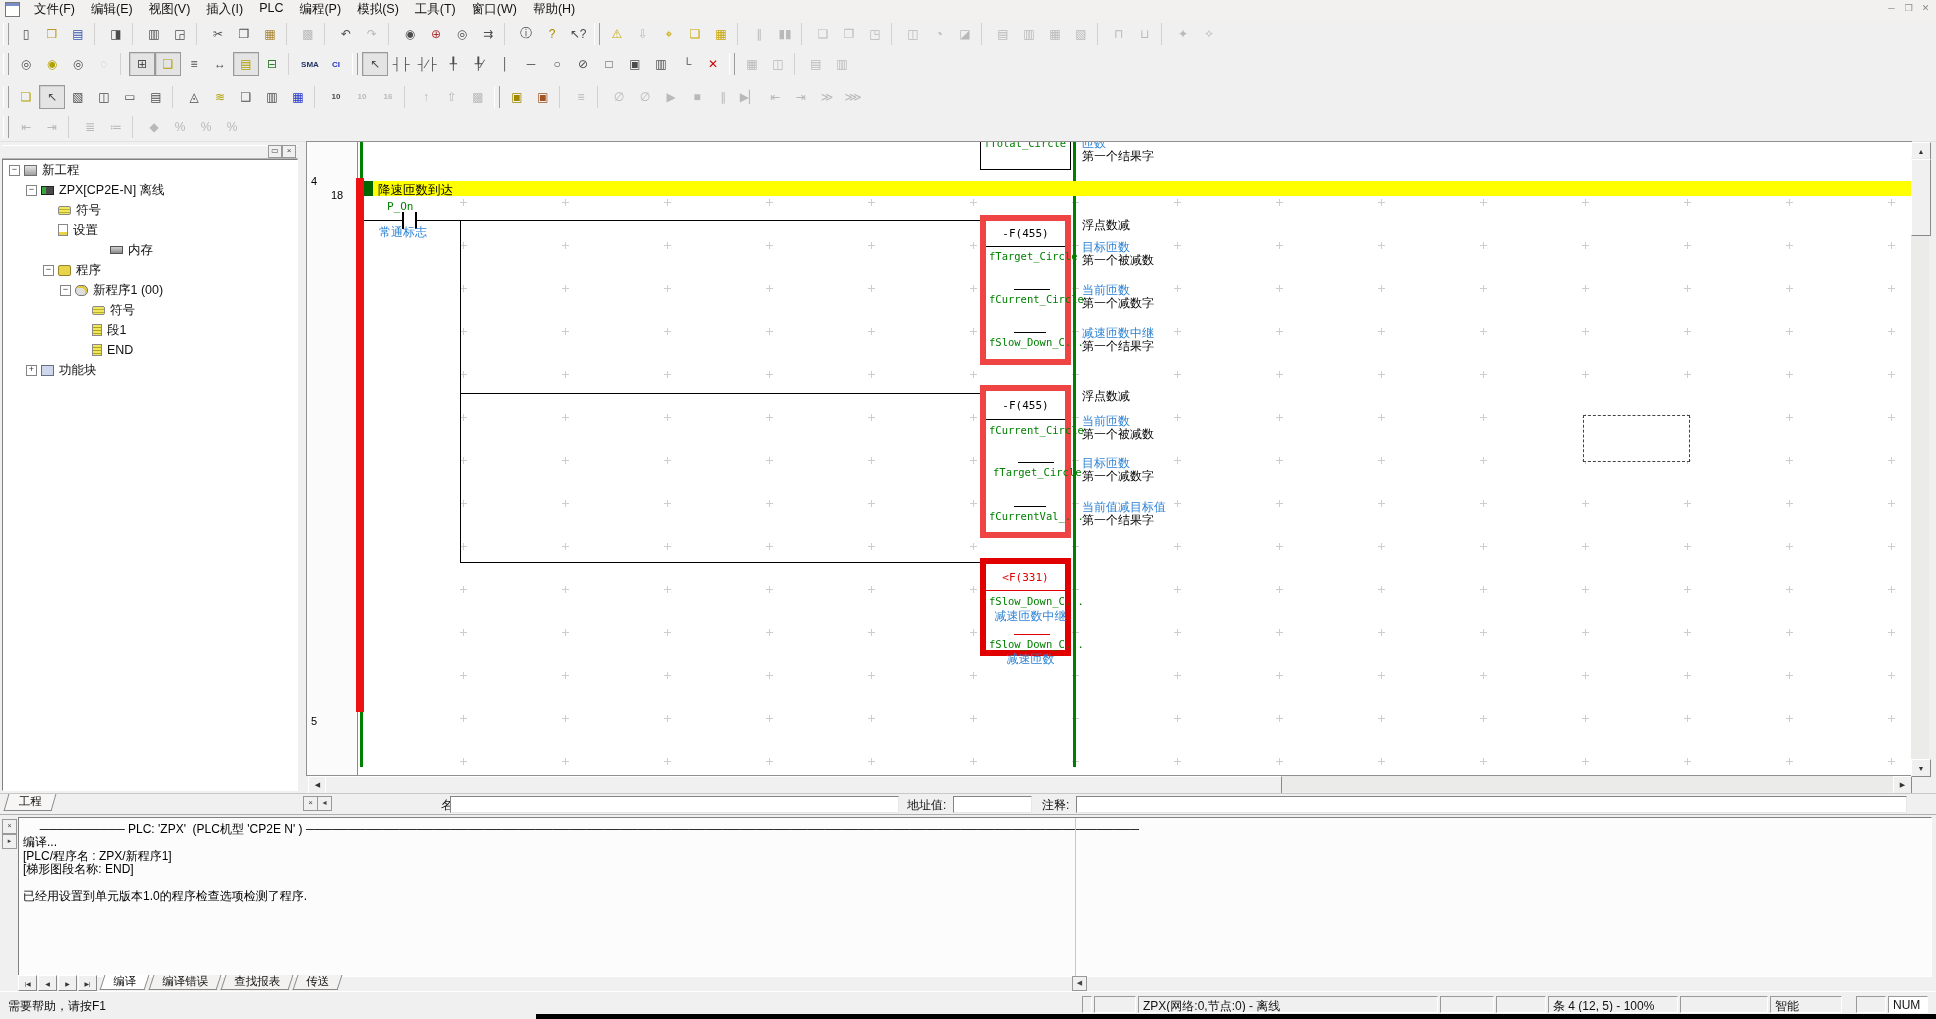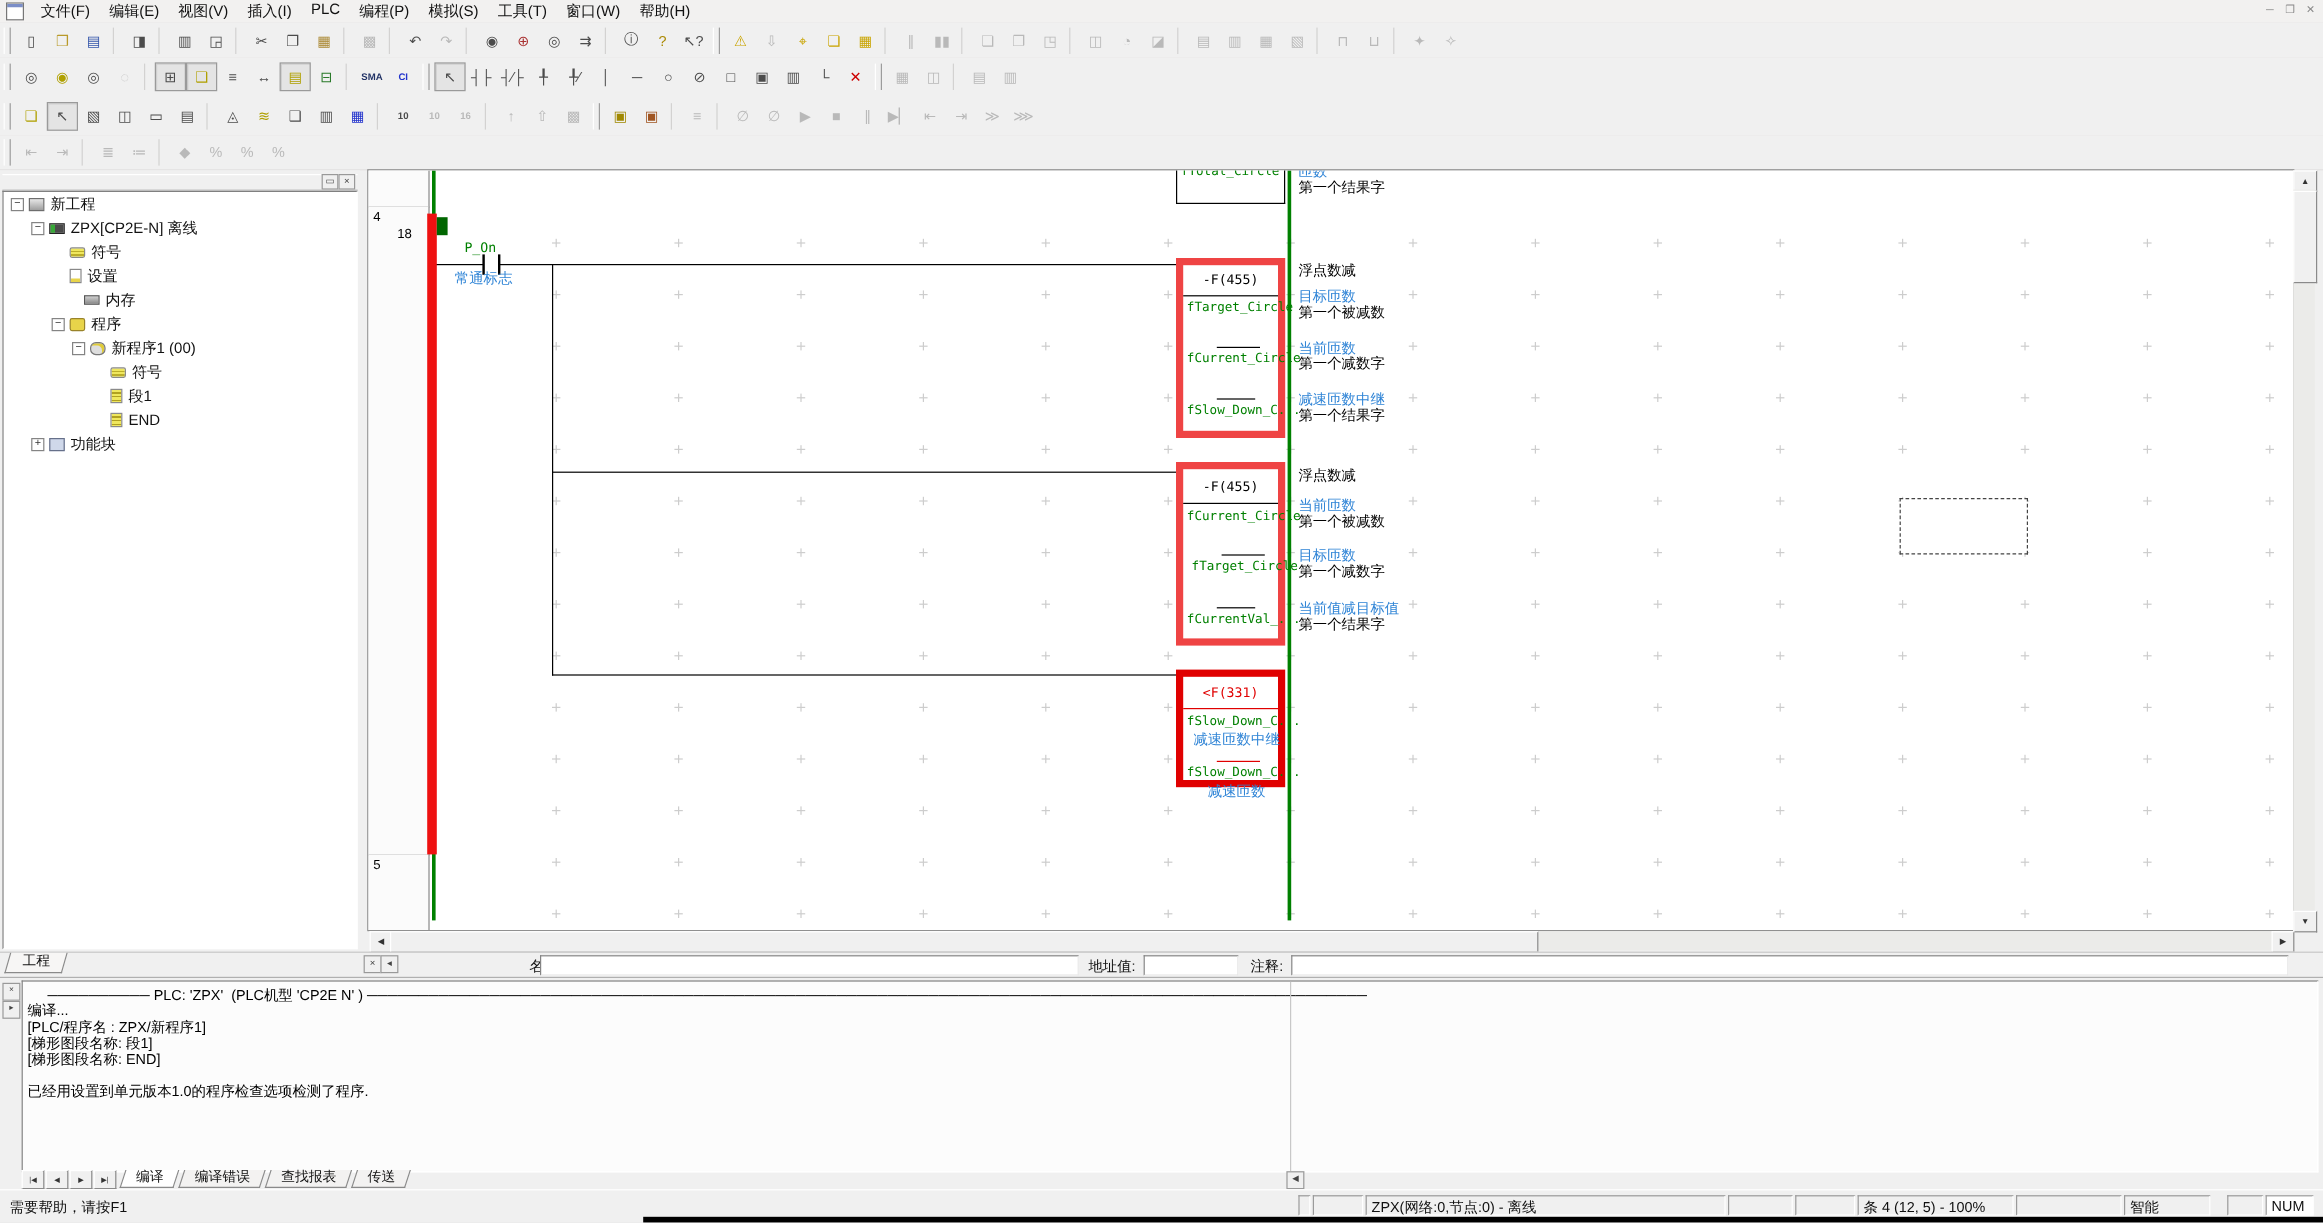--- a/index.html
+++ b/index.html
@@ -284,21 +284,21 @@
         <div class="trow" style="padding-left: 40px;">
           <div class="texp-spacer"></div>
           <div class="ticon ti-symbols"></div>
           <span>符号</span>
         </div>
         <div class="trow" style="padding-left: 40px;">
           <div class="texp-spacer"></div>
           <div class="ticon ti-settings"></div>
           <span>设置</span>
         </div>
-        <div class="trow" style="padding-left: 52px;">
+        <div class="trow" style="padding-left: 52px; margin-left: 40px;">
           <div class="texp-spacer"></div>
           <div class="ticon ti-memory"></div>
           <span>内存</span>
         </div>
         <div class="trow" style="padding-left: 40px;">
           <div class="texp">−</div>
           <div class="ticon ti-programs"></div>
           <span>程序</span>
         </div>
         <div class="trow" style="padding-left: 57px;">
@@ -344,20 +344,23 @@
     <div style="position:absolute;left:53px;top:0;width:3px;height:625px;background:#008000;z-index:2"></div>
     <div style="position:absolute;left:766px;top:0;width:3px;height:625px;background:#008000;z-index:2"></div>
     <div style="position:absolute;left:49px;top:36px;width:8px;height:534px;background:#ee1111;z-index:4"></div>
 
     <div style="position:absolute;left:673px;top:-2px;width:91px;height:30px;border:1px solid #000;border-top:none;background:#fff;z-index:4;box-sizing:border-box"></div>
     <div class="op" style="left:677px;top:-5px;z-index:5">fTotal_Circle</div>
     <div class="cblue" style="left:775px;top:-7px">匝数</div>
     <div class="cblk" style="left:775px;top:6px">第一个结果字</div>
 
     <div style="position:absolute;left:57px;top:39px;width:9px;height:15px;background:#006600;z-index:4"></div>
+    <div style="position:absolute;left:66px;top:39px;width:1538px;height:15px;background:#ffff00;z-index:3">
+      <span style="position:absolute;left:5px;top:1px;font-size:12.5px;color:#000">降速匝数到达</span>
+    </div>
 
     <div class="lline" style="left:56px;top:78px;width:40px;height:1px"></div>
     <div class="lline" style="left:109px;top:78px;width:564px;height:1px"></div>
     <div class="lline" style="left:95px;top:70px;width:2px;height:17px"></div>
     <div class="lline" style="left:108px;top:70px;width:2px;height:17px"></div>
     <div class="op" style="left:80px;top:58px;font-size:11px">P_On</div>
     <div class="cblue" style="left:72px;top:82px">常通标志</div>
     <div class="lline" style="left:153px;top:78px;width:1px;height:343px"></div>
     <div class="lline" style="left:153px;top:251px;width:520px;height:1px"></div>
     <div class="lline" style="left:153px;top:420px;width:520px;height:1px"></div>
@@ -637,21 +640,20 @@
   </div>
 
   <div id="output">
     <div class="outbtn" style="left:2px;top:4px">×</div>
     <div class="outbtn" style="left:2px;top:19px">▸</div>
     <div id="logbox">
       <div id="loglines" style="position:absolute;left:4px;top:3px">
           <div class="logline">     ────────── PLC: 'ZPX'  (PLC机型 'CP2E N' ) ──────────────────────────────────────────────────────────────────────────────────────────────────</div>
           <div class="logline">编译...</div>
           <div class="logline">[PLC/程序名 : ZPX/新程序1]</div>
-          <div class="logline">[梯形图段名称: 段1]</div>
           <div class="logline">[梯形图段名称: END]</div>
           <div class="logline"></div>
           <div class="logline">已经用设置到单元版本1.0的程序检查选项检测了程序.</div>
         </div>
       <div style="position:absolute;left:1056px;top:0;width:1px;height:158px;background:#c8c8c8"></div>
     </div>
     <div class="outbtn" style="left:1072px;top:161px">◀</div>
     <div id="outtabs">
         <div class="navbtn">|◀</div>
         <div class="navbtn">◀</div>

